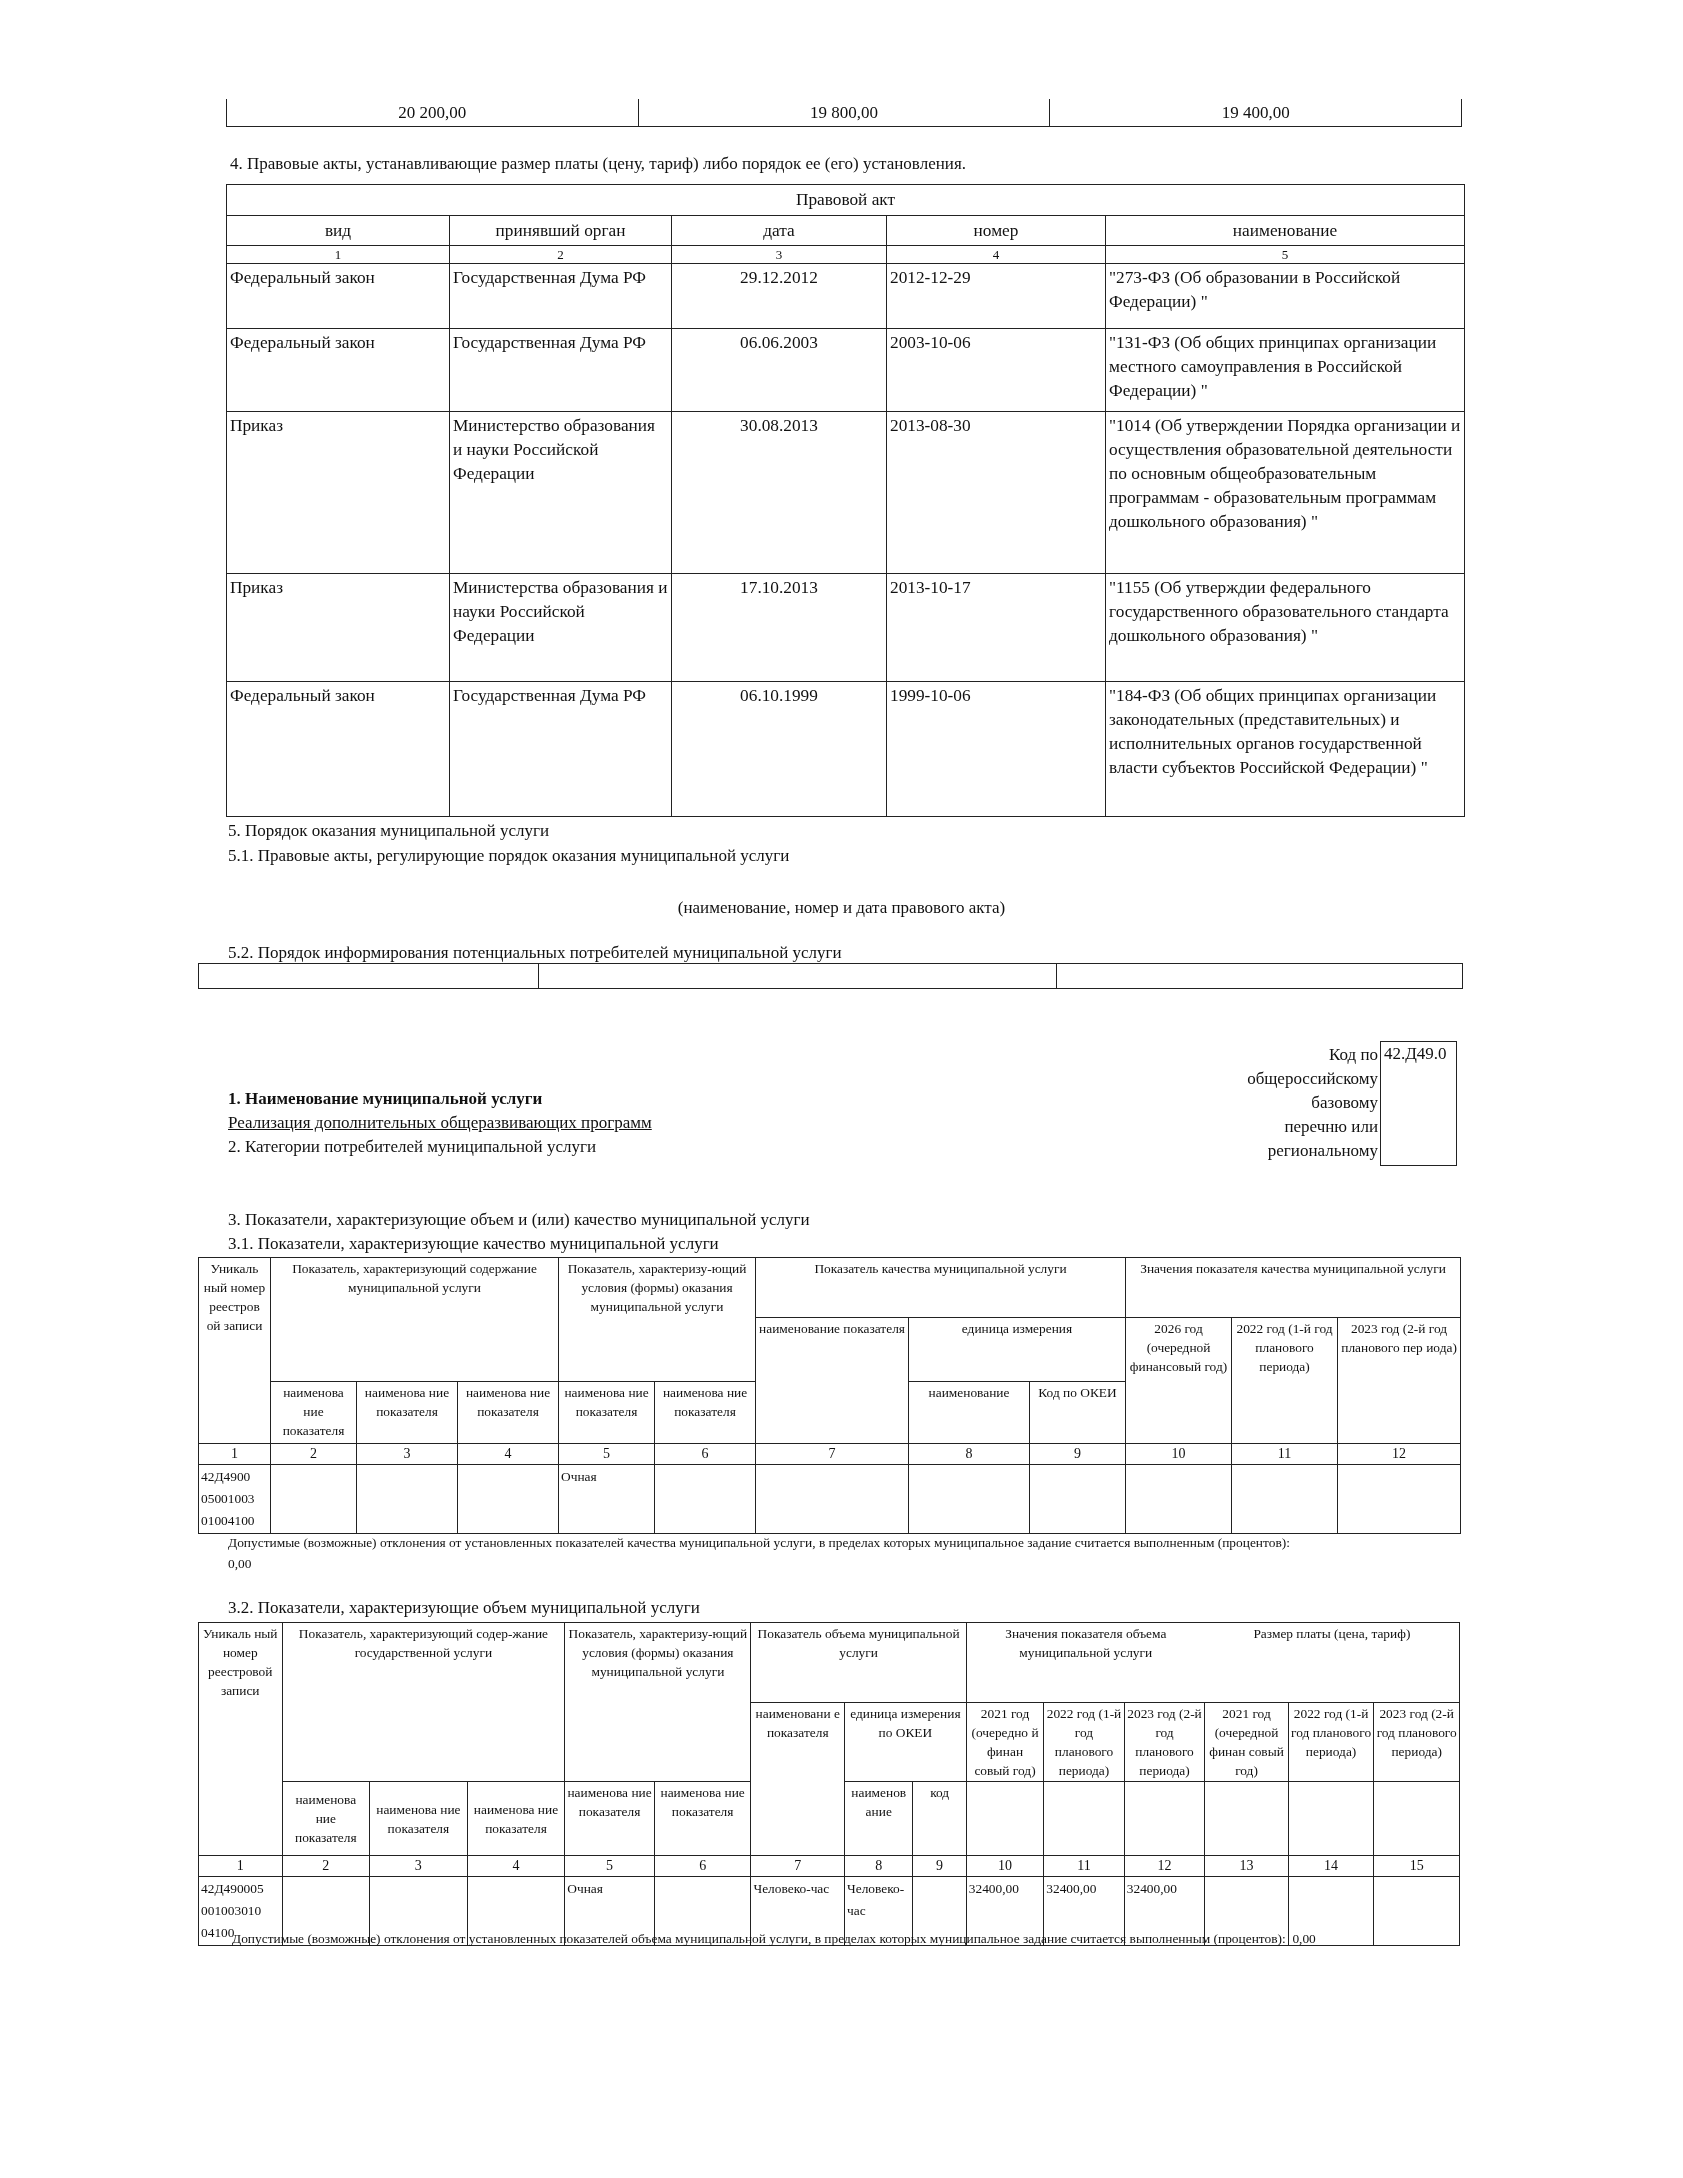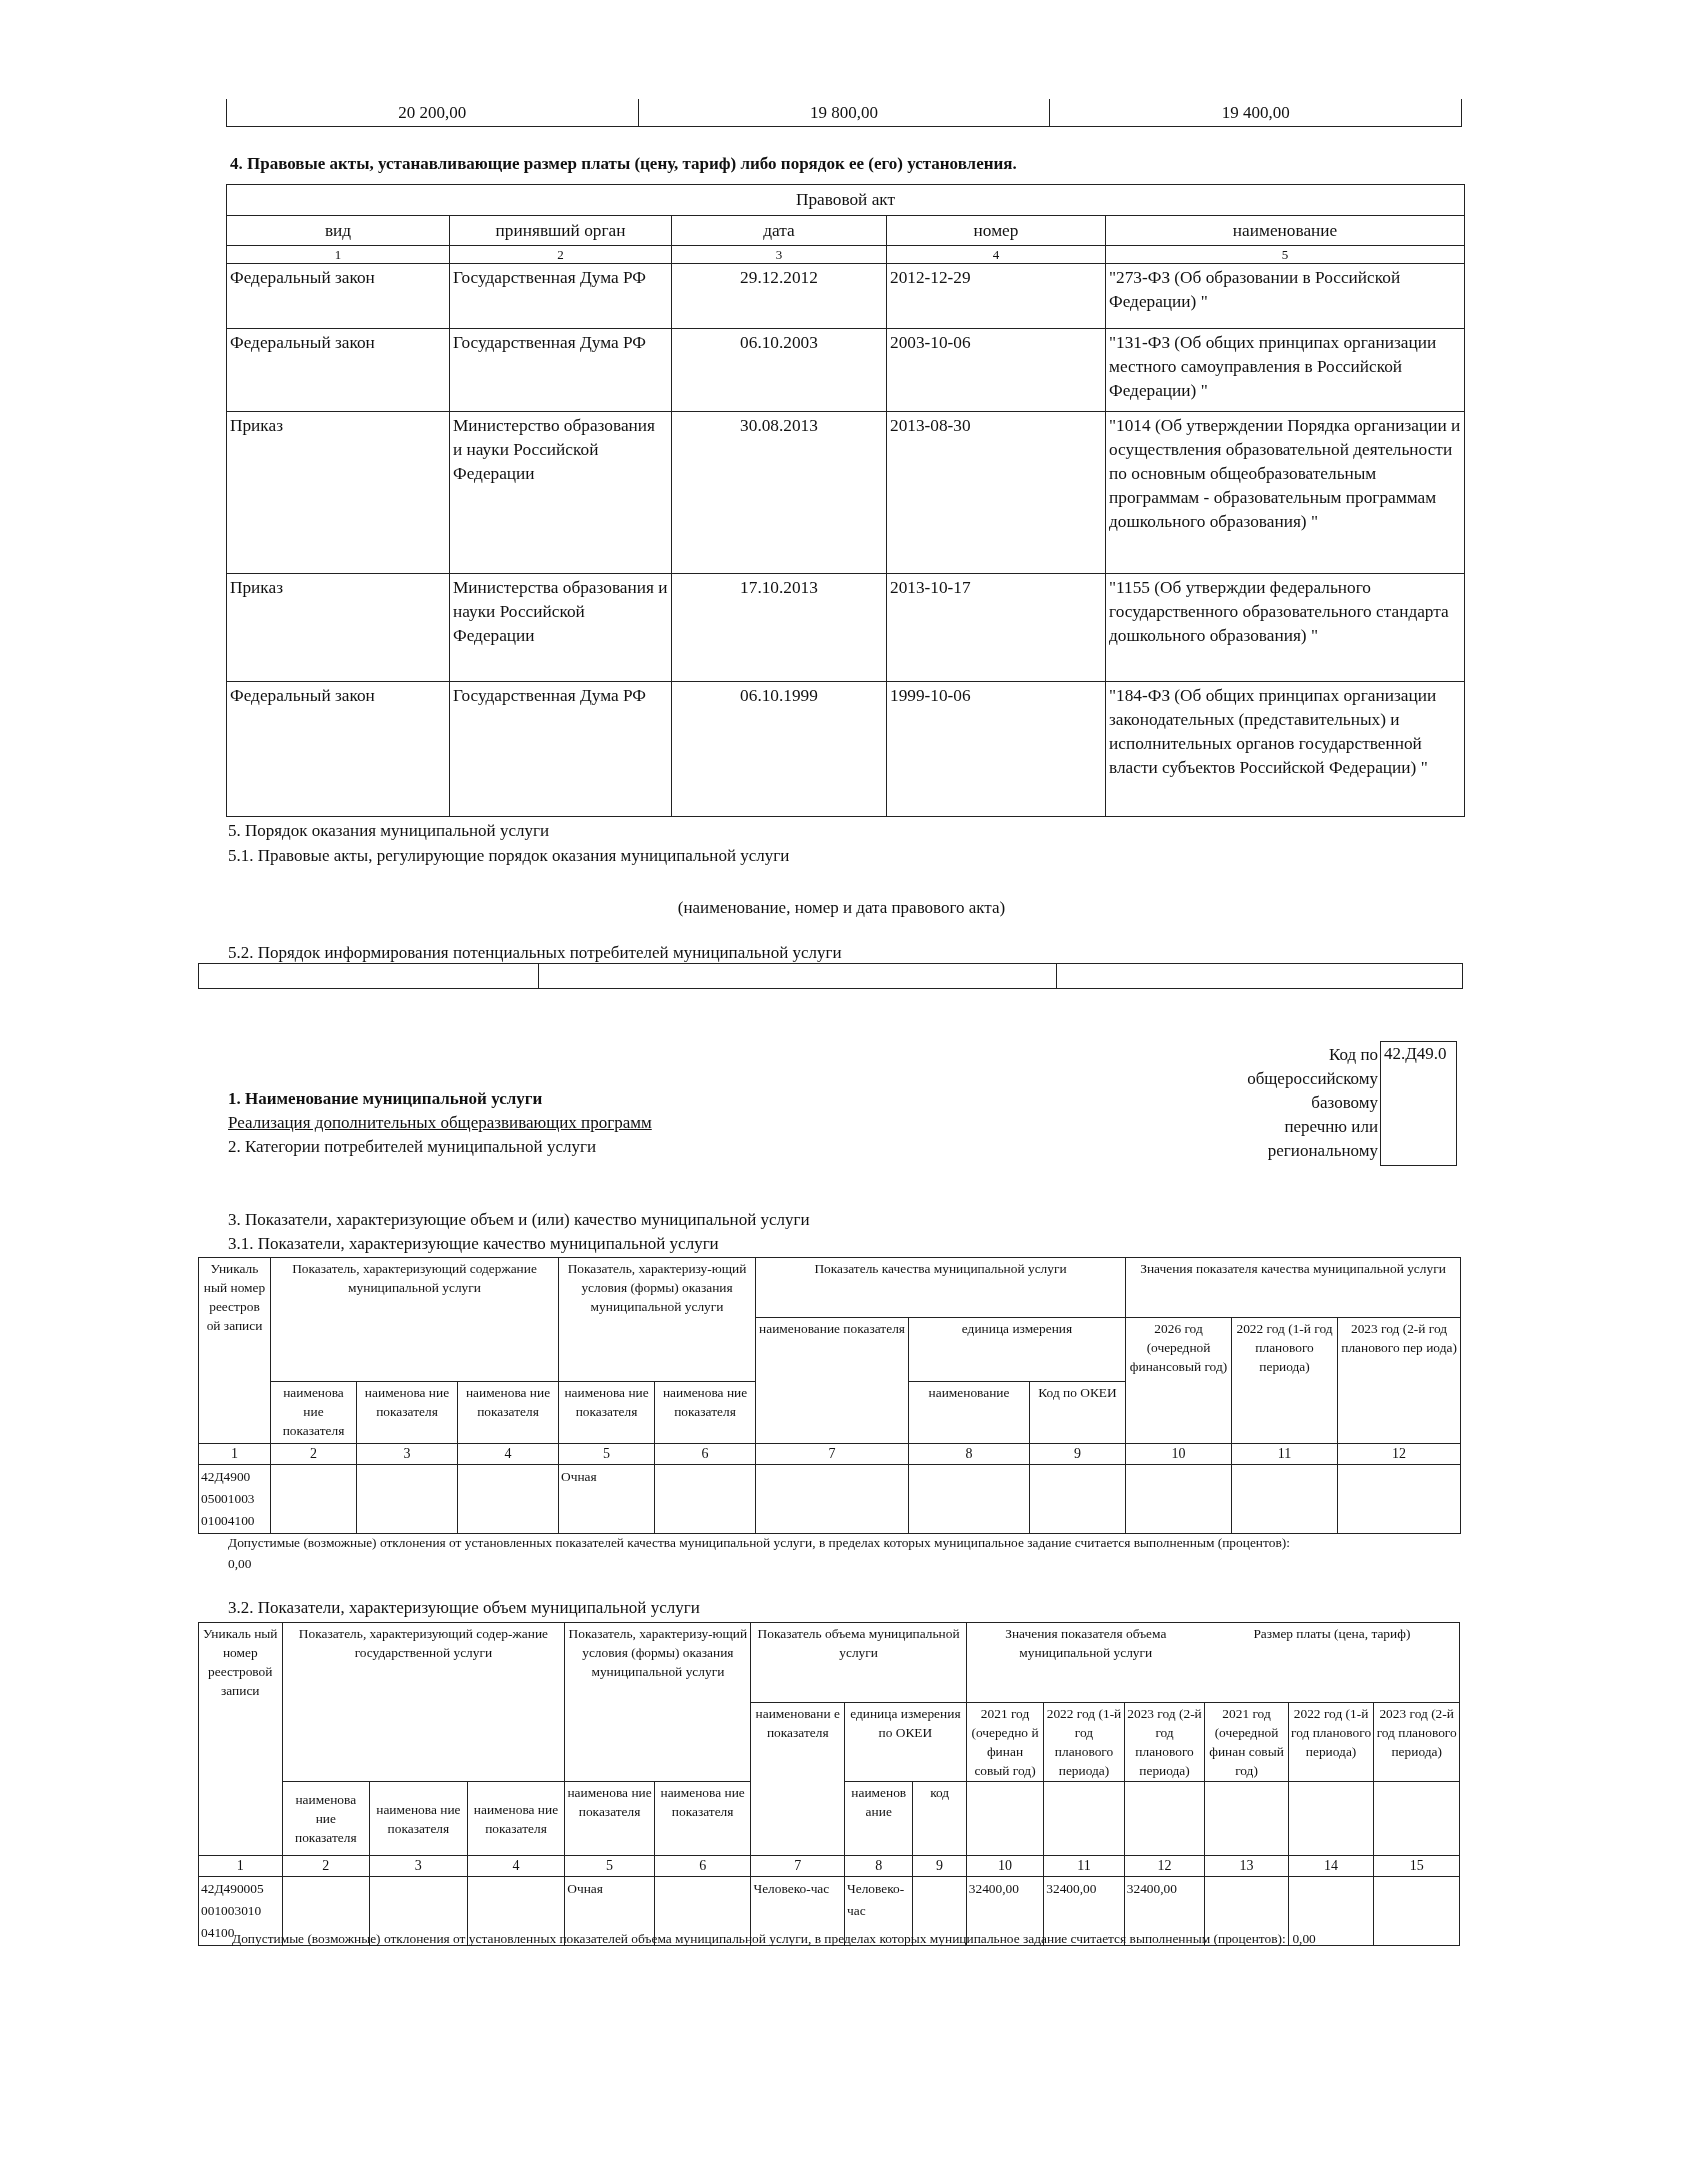--- a/index.html
+++ b/index.html
@@ -49,21 +49,21 @@
 <table id="price-table" class="abs">
   <tbody>
       <tr>
     <td>20 200,00</td>
     <td>19 800,00</td>
     <td>19 400,00</td>
   </tr>
 </tbody>
   </table>
 
-<div class="abs line" style="left:230px; top:152px;font-weight:bold;">4. Правовые акты, устанавливающие размер платы (цену, тариф) либо порядок ее (его) установления.</div>
+<div class="abs line" style="left:230px; top:152px;">4. Правовые акты, устанавливающие размер платы (цену, тариф) либо порядок ее (его) установления.</div>
 
 <table id="acts-table" class="abs">
   <colgroup>
     <col style="width:223px">
       <col style="width:222px">
       <col style="width:215px">
       <col style="width:219px">
       <col style="width:359px">
   </colgroup>
   <tbody>
@@ -87,21 +87,21 @@
   <tr style="height:65px">
     <td>Федеральный закон</td>
     <td>Государственная Дума РФ</td>
     <td class="c">29.12.2012</td>
     <td>2012-12-29</td>
     <td>"273-ФЗ (Об образовании в Российской Федерации) "</td>
   </tr>
   <tr style="height:83px">
     <td>Федеральный закон</td>
     <td>Государственная Дума РФ</td>
-    <td class="c">06.10.2003</td>
+    <td class="c">06.06.2003</td>
     <td>2003-10-06</td>
     <td>"131-ФЗ (Об общих принципах организации местного самоуправления в Российской Федерации) "</td>
   </tr>
   <tr style="height:162px">
     <td>Приказ</td>
     <td>Министерство образования и науки Российской Федерации</td>
     <td class="c">30.08.2013</td>
     <td>2013-08-30</td>
     <td>"1014 (Об утверждении Порядка организации и осуществления образовательной деятельности по основным общеобразовательным программам - образовательным программам дошкольного образования) "</td>
   </tr>

